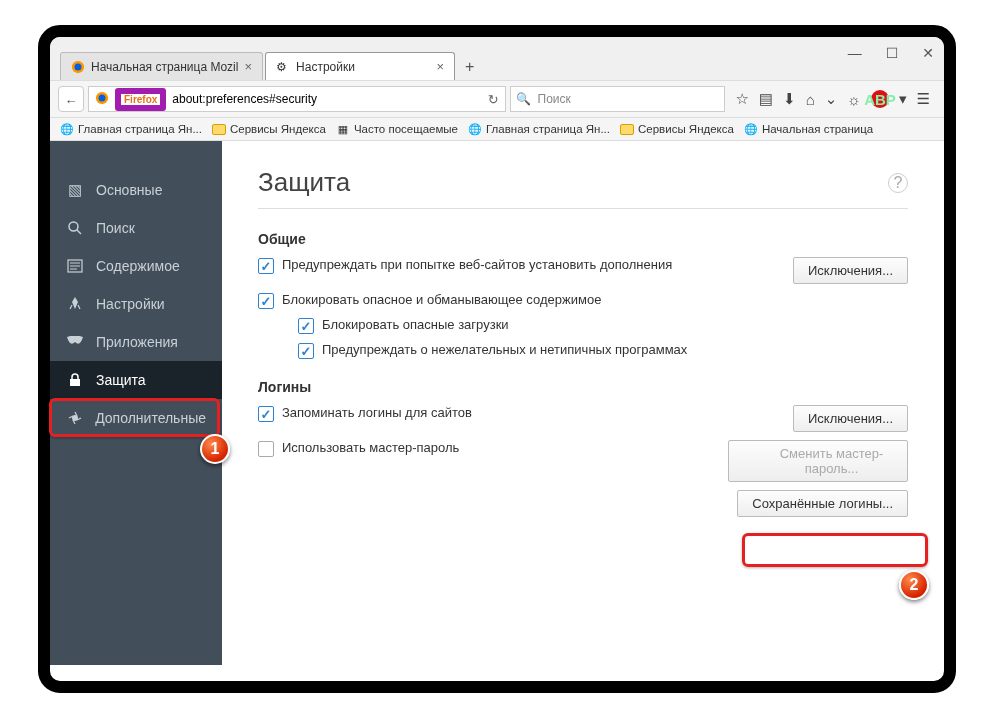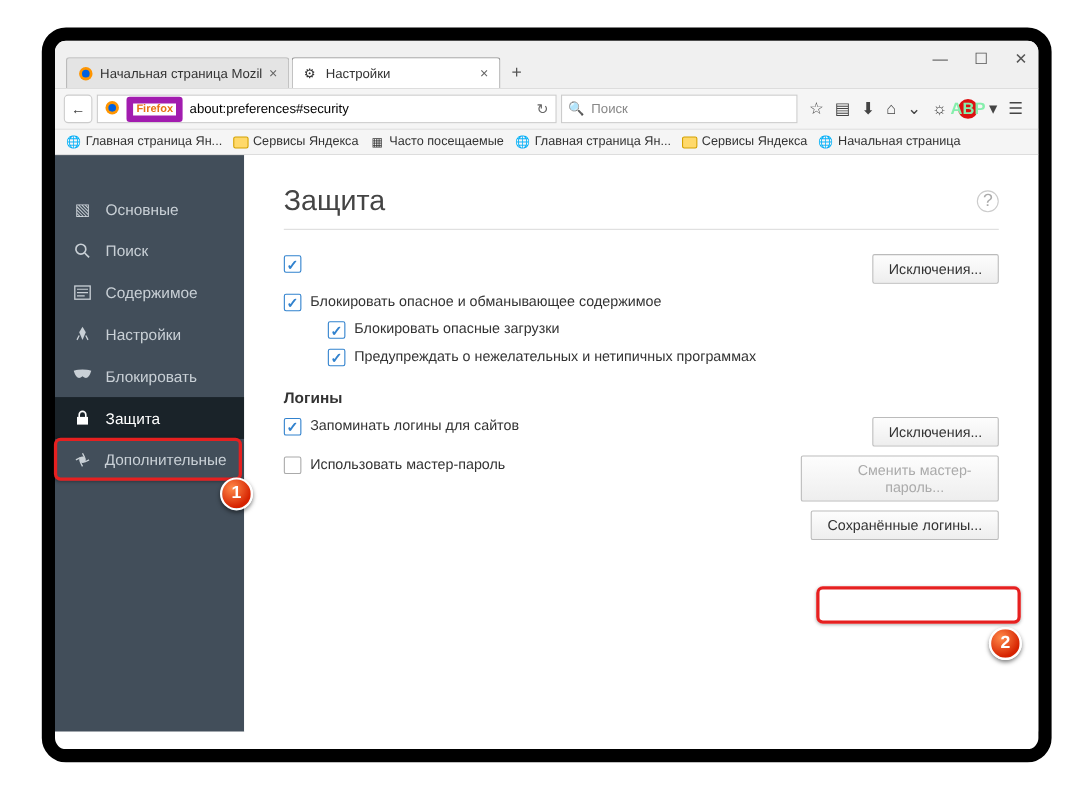--- a/index.html
+++ b/index.html
@@ -344,21 +344,21 @@
             </svg>
         </span>
         <span>Настройки</span>
       </div>
       <div class="sidebar-item">
         <span class="sicon">
           <svg width="18" height="12" viewBox="0 0 18 12">
               <path d="M1 1 Q4 11 9 6 Q14 11 17 1 Q9 -2 1 1" fill="#c9d0d6"></path>
             </svg>
         </span>
-        <span>Блокировать</span>
+        <span>Приложения</span>
       </div>
       <div class="sidebar-item selected">
         <span class="sicon">
           <svg width="16" height="16" viewBox="0 0 16 16">
               <rect x="3" y="7" width="10" height="7" fill="#fff"></rect>
               <path d="M5 7 V5 a3 3 0 0 1 6 0 V7" fill="none" stroke="#fff" stroke-width="1.5"></path>
             </svg>
         </span>
         <span>Защита</span>
       </div>
@@ -372,24 +372,26 @@
         <span>Дополнительные</span>
       </div>
     </div>
 
     <div class="main-panel">
       <h1>
         <span>Защита</span>
         <span class="help-icon">?</span>
       </h1>
 
+      <div class="section-title">Общие</div>
 
       <div class="option-row">
         <div class="cb-col">
           <span class="checkbox">✓</span>
+          <span>Предупреждать при попытке веб-сайтов установить дополнения</span>
         </div>
         <div class="btn-col">
           <button class="btn"><span>Исключения...</span></button>
         </div>
       </div>
 
       <div class="option-row">
         <div class="cb-col">
           <span class="checkbox">✓</span>
           <span>Блокировать опасное и обманывающее содержимое</span>

